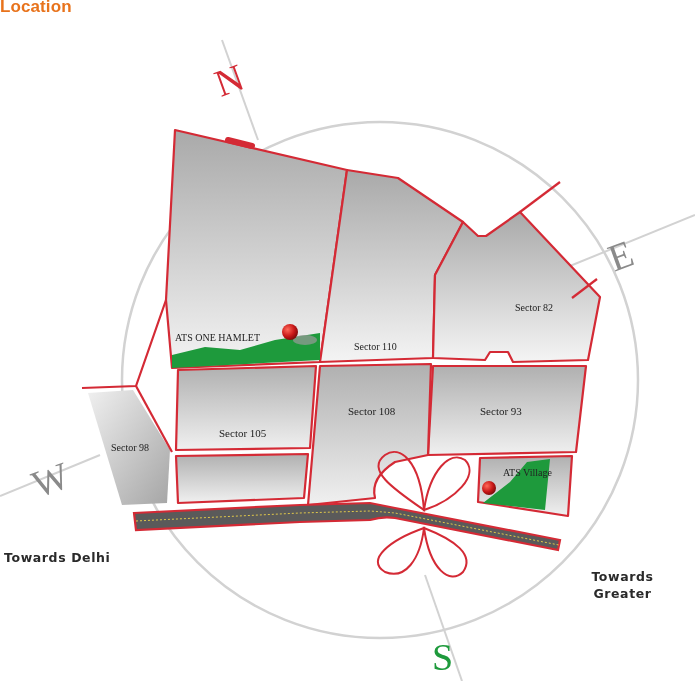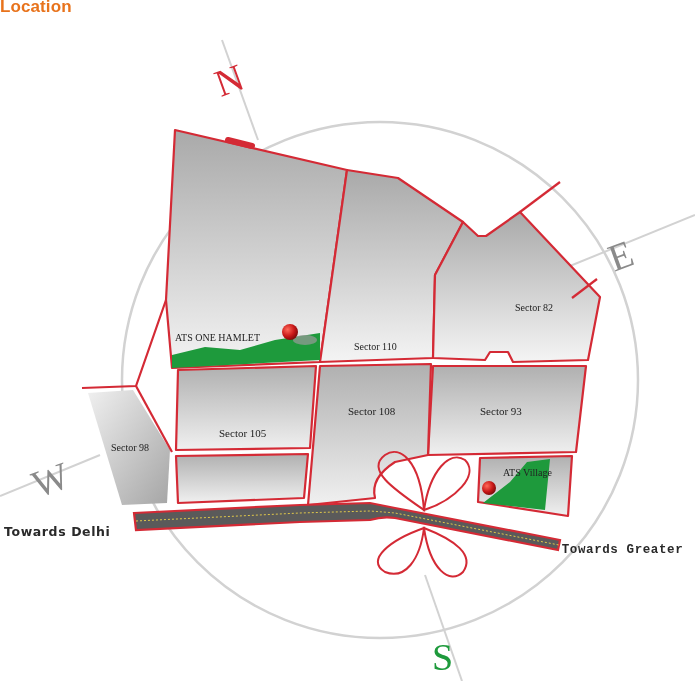--- a/index.html
+++ b/index.html
@@ -1,21 +1,21 @@
 <!DOCTYPE html>
 <html><head>
   <meta charset="utf-8">
   <style>
     html, body { margin: 0; padding: 0; background: #ffffff; }
     body { width: 695px; height: 681px; position: relative; overflow: hidden; font-family: "DejaVu Sans", sans-serif; }
     .title { position: absolute; left: 0; top: -3px; font-family: "Liberation Sans", sans-serif; font-weight: bold; font-size: 17px; color: #e8731c; letter-spacing: 0.1px; }
     svg.map { position: absolute; left: 0; top: 0; }
     .lbl { font-family: "Liberation Serif", serif; font-size: 11px; fill: #222222; }
     .lbl-sm { font-family: "Liberation Serif", serif; font-size: 10px; fill: #222222; }
-    .dir { position: absolute; font-family: "DejaVu Sans", sans-serif; font-size: 12.5px; font-weight: bold; color: #2a2a2a; letter-spacing: 0.6px; text-align: center; line-height: 17px; }
+    .dir { position: absolute; font-family: "DejaVu Sans", sans-serif; font-size: 12.5px; font-weight: bold; color: #2a2a2a; letter-spacing: 0.6px; text-align: center; line-height: 17px; margin-top: 26px; }
     .compass { font-family: "Liberation Serif", serif; font-size: 38px; }
   </style>
 </head>
 <body>
 
 <div class="title">Location</div>
 
 <svg class="map" width="695" height="681" viewBox="0 0 695 681">
   <defs>
     <linearGradient id="gfill" x1="0" y1="0" x2="0" y2="1">
@@ -106,15 +106,15 @@
   <text x="219" y="437" class="lbl">Sector 105</text>
   <text x="111" y="451" class="lbl-sm">Sector 98</text>
 
   <text x="215" y="92" class="compass" fill="#d42a35" transform="rotate(-20 232 78)">N</text>
   <text x="608" y="268" class="compass" fill="#8a8a8a" transform="rotate(-20 622 252)">E</text>
   <text x="432" y="670" class="compass" fill="#1e9a3c">S</text>
   <text x="32" y="492" class="compass" fill="#8a8a8a" transform="rotate(-20 52 478)">W</text>
 </svg>
 
 <div class="dir" style="left:4px; top:523px;">Towards Delhi</div>
-<div class="dir" style="left:560px; top:542px; width:125px;font-family:Liberation Mono, monospace;">
+<div class="dir" style="left:560px; top:542px; width:125px;">
   <div>Towards Greater</div>
 </div>
 
 </body></html>

